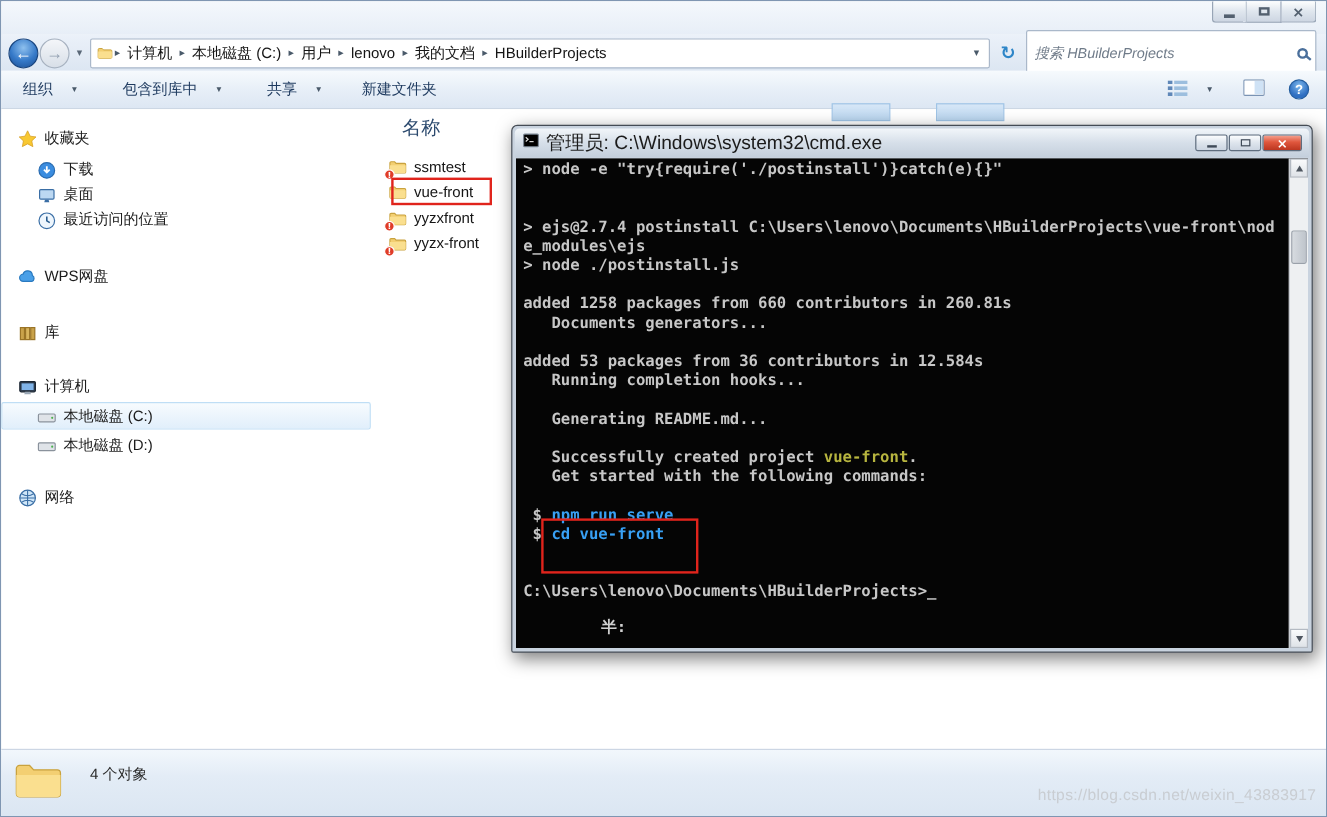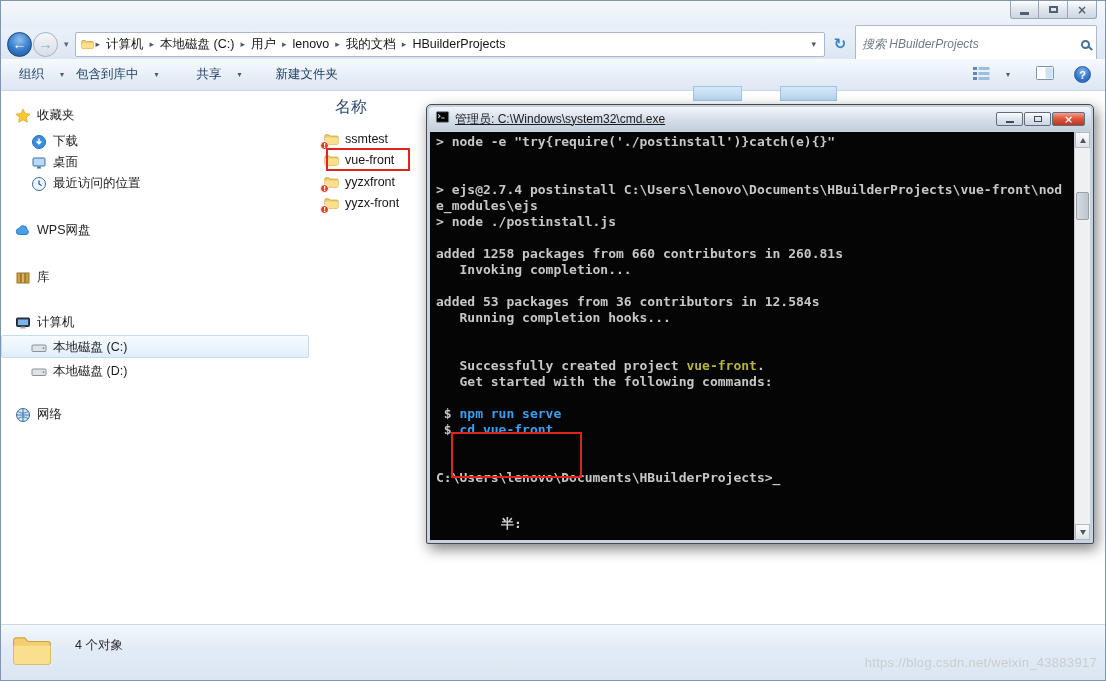--- a/index.html
+++ b/index.html
@@ -91,21 +91,21 @@
   .status-count { position:absolute; left:74px; top:12px; font-size:12.5px; color:#2b2b2b; }
 
   
   .cmd-window { position:absolute; left:425px; top:103px; width:668px; height:440px;
                 background:#c9d3df; border:1px solid #454c55; border-radius:5px 5px 2px 2px;
                 box-shadow:3px 5px 14px rgba(0,0,0,.5); z-index:10; }
   .cmd-titlebar { position:absolute; left:2px; top:2px; right:2px; height:24px;
                   background:linear-gradient(#f2f6fa,#d6dfe9 50%,#c4cfdc);
                   border-radius:4px 4px 0 0; display:flex; align-items:center;
                   padding:0 6px; gap:5px; }
-  .cmd-title { font-size:12px; color:#1b1b1b; flex:1; white-space:nowrap; overflow:hidden;text-decoration:underline; }
+  .cmd-title { font-size:16px; color:#1b1b1b; flex:1; white-space:nowrap; overflow:hidden; }
   .cmd-btns { display:flex; }
   .cbtn { width:27px; height:14px; border:1px solid #5f6d7e; border-radius:2px;
           background:linear-gradient(#fcfdfe,#dee5ed 50%,#ccd5e1);
           display:flex; align-items:center; justify-content:center; }
   .cbtn + .cbtn { margin-left:1px; }
   .cbtn.close { width:33px; background:linear-gradient(#f5a08f,#e0573d 45%,#bc3620); }
   .cbtn.close span { color:#fff; font:bold 11px/1 "DejaVu Sans",sans-serif; }
   .cg-min { width:8px; height:2px; background:#3f4a58; margin-top:6px; }
   .cg-max { width:8px; height:6px; border:1.5px solid #3f4a58; }
 
@@ -194,21 +194,21 @@
       <input placeholder="搜索 HBuilderProjects" style="">
       <span class="lens"></span>
     </div>
   </div>
 
   <div class="toolbar">
     <div class="tb-btn" style="margin-left:12px">
       <span>组织</span>
       <span class="dd">▾</span>
     </div>
-    <div class="tb-btn" style="">
+    <div class="tb-btn" style="margin-left:26px">
       <span>包含到库中</span>
       <span class="dd">▾</span>
     </div>
     <div class="tb-btn" style="margin-left:26px">
       <span>共享</span>
       <span class="dd">▾</span>
     </div>
     <div class="tb-btn" style="margin-left:22px">
       <span>新建文件夹</span>
     </div>
@@ -413,25 +413,26 @@
     <div class="cmd-console">
       <div class="console-text">
           <div class="cline"><span class="seg-plain">&gt; node -e "try{require('./postinstall')}catch(e){}"</span></div>
           <div class="cline">&nbsp;</div>
           <div class="cline">&nbsp;</div>
           <div class="cline"><span class="seg-plain">&gt; ejs@2.7.4 postinstall C:\Users\lenovo\Documents\HBuilderProjects\vue-front\nod</span></div>
           <div class="cline"><span class="seg-plain">e_modules\ejs</span></div>
           <div class="cline"><span class="seg-plain">&gt; node ./postinstall.js</span></div>
           <div class="cline">&nbsp;</div>
           <div class="cline"><span class="seg-plain">added 1258 packages from 660 contributors in 260.81s</span></div>
-          <div class="cline"><span class="seg-plain">   Invoking completion...</span></div>
+          <div class="cline"><span class="seg-plain">   Documents generators...</span></div>
           <div class="cline">&nbsp;</div>
           <div class="cline"><span class="seg-plain">added 53 packages from 36 contributors in 12.584s</span></div>
           <div class="cline"><span class="seg-plain">   Running completion hooks...</span></div>
           <div class="cline">&nbsp;</div>
+          <div class="cline"><span class="seg-plain">   Generating README.md...</span></div>
           <div class="cline">&nbsp;</div>
           <div class="cline"><span class="seg-plain">   Successfully created project </span><span class="seg-yellow">vue-front</span><span class="seg-plain">.</span></div>
           <div class="cline"><span class="seg-plain">   Get started with the following commands:</span></div>
           <div class="cline">&nbsp;</div>
           <div class="cline"><span class="seg-plain"> $ </span><span class="seg-cyan">npm run serve</span></div>
           <div class="cline"><span class="seg-plain"> $ </span><span class="seg-cyan">cd vue-front</span></div>
           <div class="cline">&nbsp;</div>
           <div class="cline">&nbsp;</div>
           <div class="cline"><span class="seg-plain">C:\Users\lenovo\Documents\HBuilderProjects&gt;_</span></div>
         </div>

